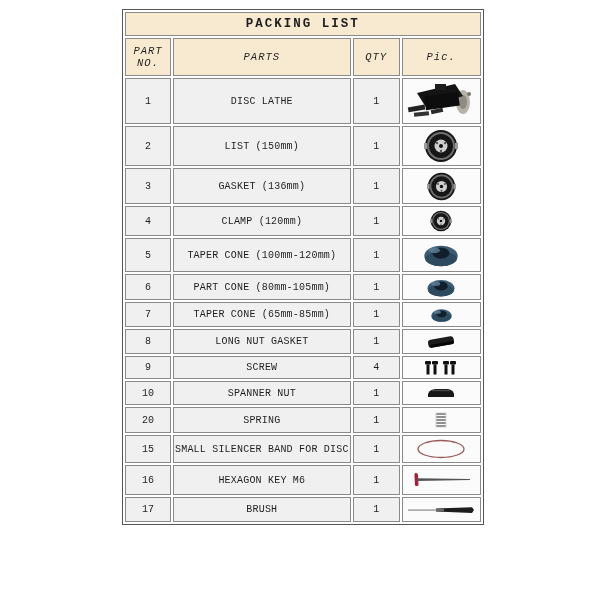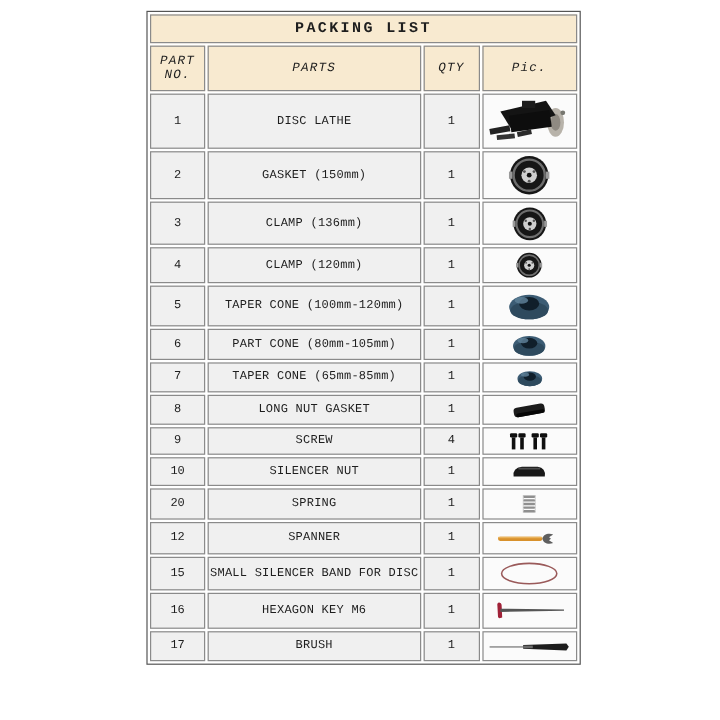--- a/index.html
+++ b/index.html
@@ -78,40 +78,40 @@
         <rect x="3" y="25" width="17" height="5" fill="#222222" transform="rotate(-10 11 27)"></rect>
         <rect x="9" y="31" width="15" height="4" fill="#333333" transform="rotate(-6 16 33)"></rect>
         <rect x="26" y="28" width="12" height="4" fill="#2a2a2a" transform="rotate(-12 32 30)"></rect>
         <circle cx="64" cy="13" r="2" fill="#777770"></circle>
       </svg>
     </td>
   </tr>
 
   <tr style="height:40px">
     <td class="no-cell">2</td>
-    <td class="part-cell">GASKET (150mm)</td>
+    <td class="part-cell">LIST (150mm)</td>
     <td class="qty-cell">1</td>
     <td class="pic-cell">
       <svg width="34" height="34" viewBox="0 0 34 34">
         <circle cx="17" cy="17" r="16" fill="#161616"></circle>
         <circle cx="17" cy="17" r="13" fill="none" stroke="#6e6e6e" stroke-width="2"></circle>
         <circle cx="17" cy="17" r="6.5" fill="#cfcfcf"></circle>
         <circle cx="17" cy="17" r="2" fill="#111111"></circle>
         <circle cx="13" cy="14" r="1.2" fill="#555555"></circle>
         <circle cx="21" cy="14" r="1.2" fill="#555555"></circle>
         <circle cx="17" cy="22" r="1.2" fill="#555555"></circle>
         <rect x="0" y="14" width="3" height="6" fill="#9a9a9a"></rect>
         <rect x="31" y="14" width="3" height="6" fill="#9a9a9a"></rect>
       </svg>
     </td>
   </tr>
 
   <tr style="height:36px">
     <td class="no-cell">3</td>
-    <td class="part-cell">CLAMP (136mm)</td>
+    <td class="part-cell">GASKET (136mm)</td>
     <td class="qty-cell">1</td>
     <td class="pic-cell">
       <svg width="29" height="29" viewBox="0 0 34 34">
         <circle cx="17" cy="17" r="16" fill="#161616"></circle>
         <circle cx="17" cy="17" r="13" fill="none" stroke="#6e6e6e" stroke-width="2"></circle>
         <circle cx="17" cy="17" r="6.5" fill="#cfcfcf"></circle>
         <circle cx="17" cy="17" r="2" fill="#111111"></circle>
         <circle cx="13" cy="14" r="1.2" fill="#555555"></circle>
         <circle cx="21" cy="14" r="1.2" fill="#555555"></circle>
         <circle cx="17" cy="22" r="1.2" fill="#555555"></circle>
@@ -209,21 +209,21 @@
                 <rect x="21.5" y="4.5" width="3" height="10"></rect>
           <rect x="27" y="1" width="6" height="3.5" rx="1"></rect>
                 <rect x="28.5" y="4.5" width="3" height="10"></rect>
         </g>
       </svg>
     </td>
   </tr>
 
   <tr style="height:24px">
     <td class="no-cell">10</td>
-    <td class="part-cell">SILENCER NUT</td>
+    <td class="part-cell">SPANNER NUT</td>
     <td class="qty-cell">1</td>
     <td class="pic-cell">
       <svg width="34" height="14" viewBox="0 0 34 14">
         <path d="M4 11 Q3 4 11 3 L24 3 Q31 4 30 11 Z" fill="#181818"></path>
         <path d="M8 4.5 L26 4.5" stroke="#4a4a4a" stroke-width="1.3"></path>
       </svg>
     </td>
   </tr>
 
   <tr style="height:26px">
@@ -237,32 +237,20 @@
           <rect x="1" y="4" width="10" height="2" rx="1"></rect>
           <rect x="1" y="7" width="10" height="2" rx="1"></rect>
           <rect x="1" y="10" width="10" height="2" rx="1"></rect>
           <rect x="1" y="13" width="10" height="2" rx="1"></rect>
         </g>
         <rect x="1" y="1" width="10" height="14" fill="none" stroke="#bdbdbd" stroke-width="0.6"></rect>
       </svg>
     </td>
   </tr>
 
-  <tr style="height:27px">
-    <td class="no-cell">12</td>
-    <td class="part-cell">SPANNER</td>
-    <td class="qty-cell">1</td>
-    <td class="pic-cell">
-      <svg width="54" height="14" viewBox="0 0 54 14">
-        <rect x="1" y="5.2" width="37" height="3.6" rx="1.8" fill="#d8912c"></rect>
-        <rect x="1" y="5.2" width="37" height="1.4" rx="0.7" fill="#eab45c"></rect>
-        <path d="M38 7 C38.5 3.5 43 1.8 47 3.5 L43.5 5.8 C45.5 6.8 45.5 7.2 43.5 8.2 L47 10.5 C43 12.2 38.5 10.5 38 7 Z" fill="#5f5f5f"></path>
-      </svg>
-    </td>
-  </tr>
 
 
 
   <tr style="height:28px">
     <td class="no-cell">15</td>
     <td class="part-cell">SMALL SILENCER BAND FOR DISC</td>
     <td class="qty-cell">1</td>
     <td class="pic-cell">
       <svg width="52" height="22" viewBox="0 0 52 22">
         <ellipse cx="26" cy="11" rx="23" ry="8.5" fill="none" stroke="#9a5a5a" stroke-width="1.3"></ellipse>

